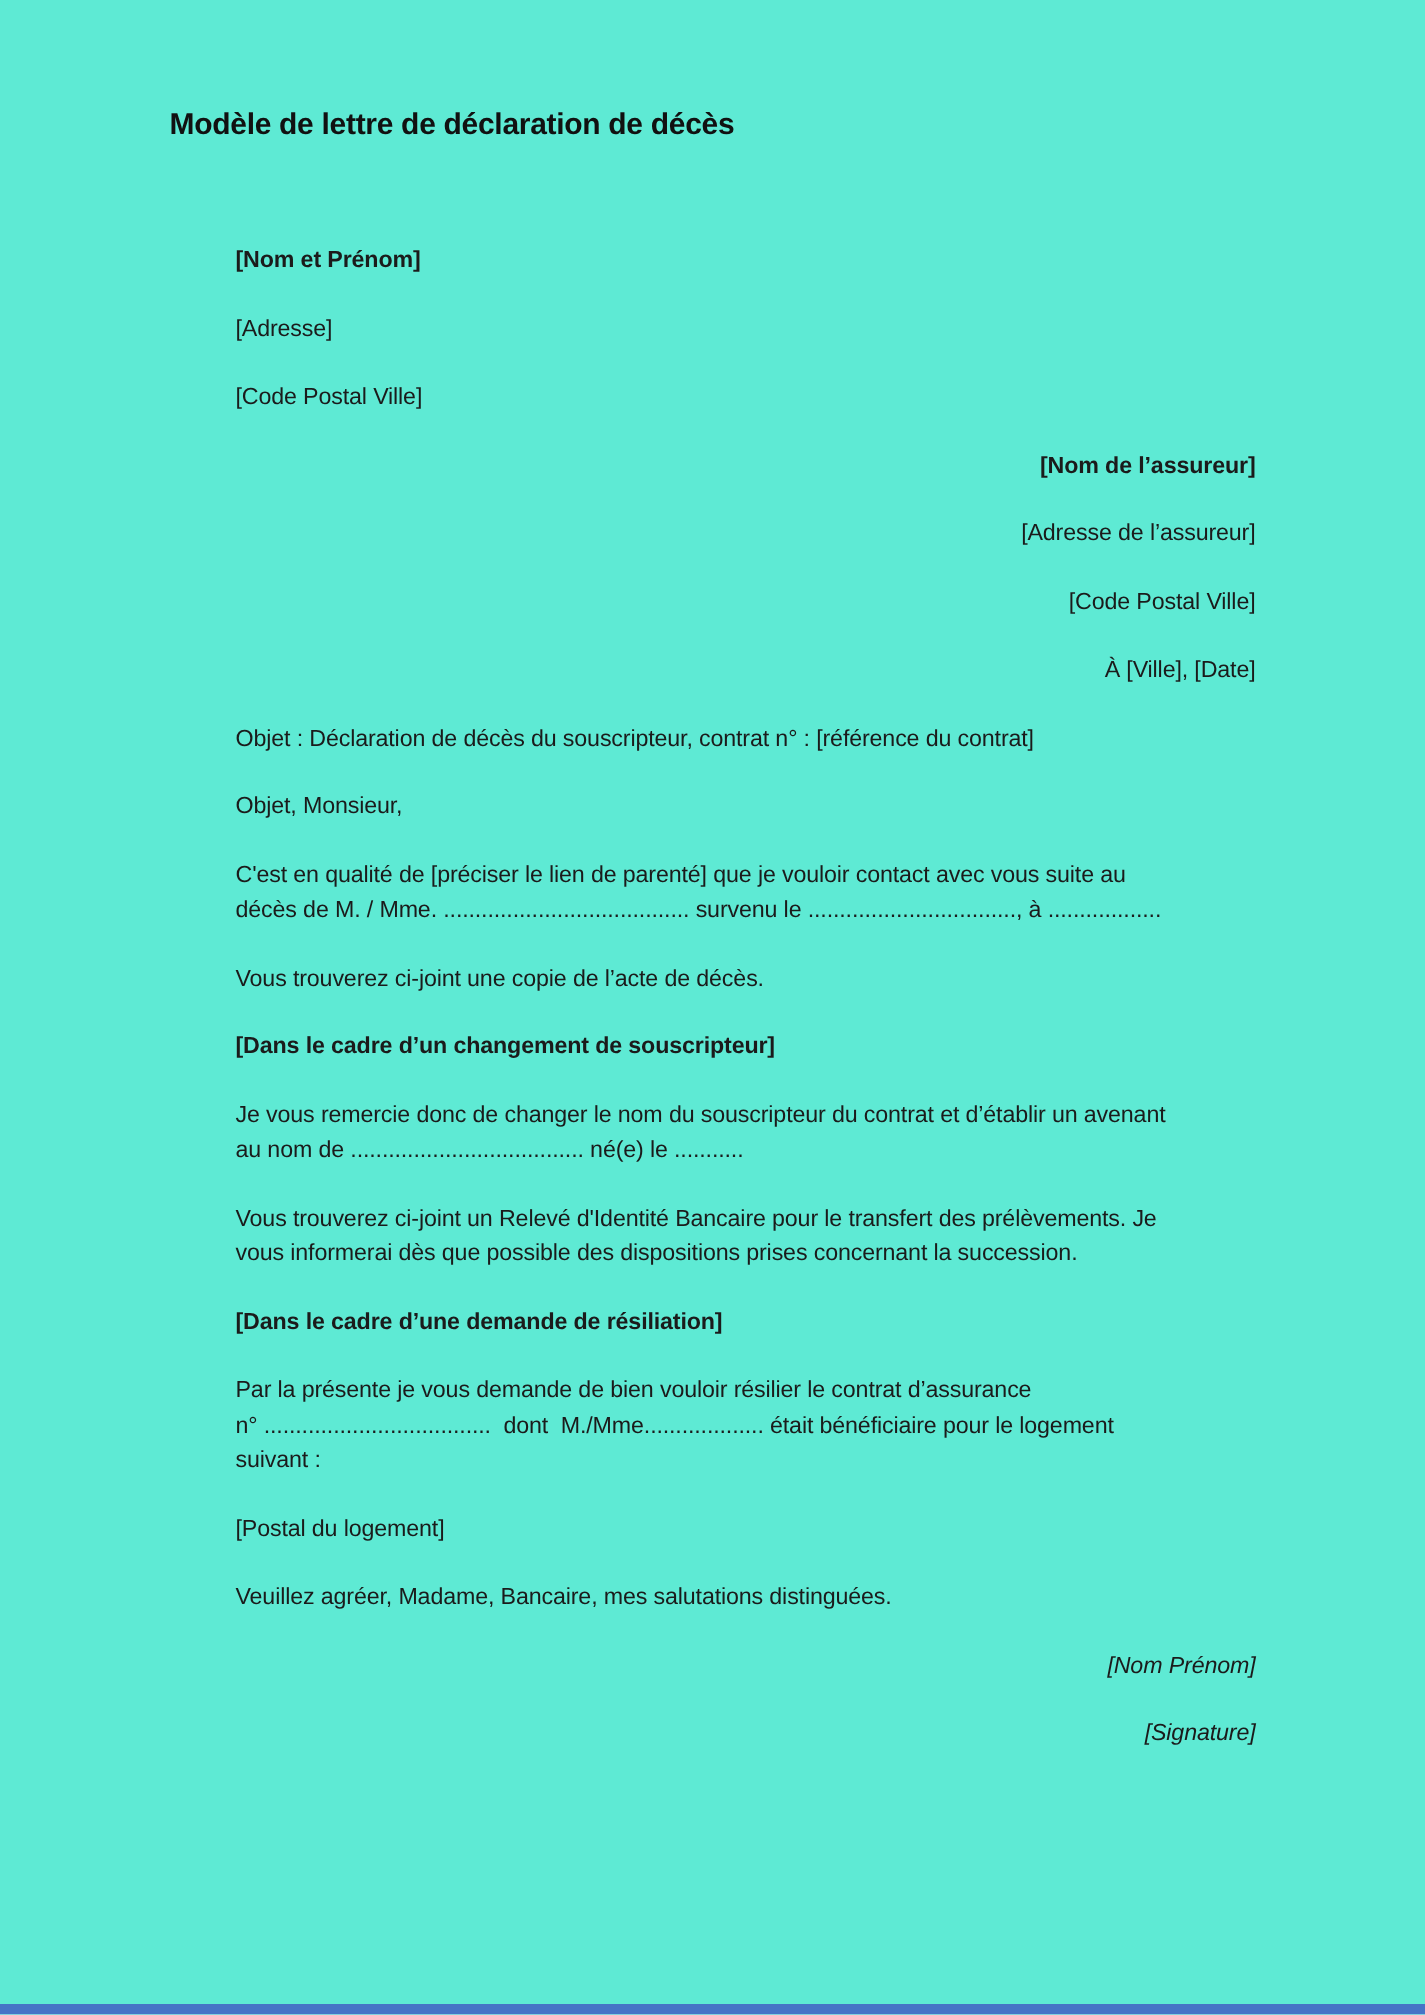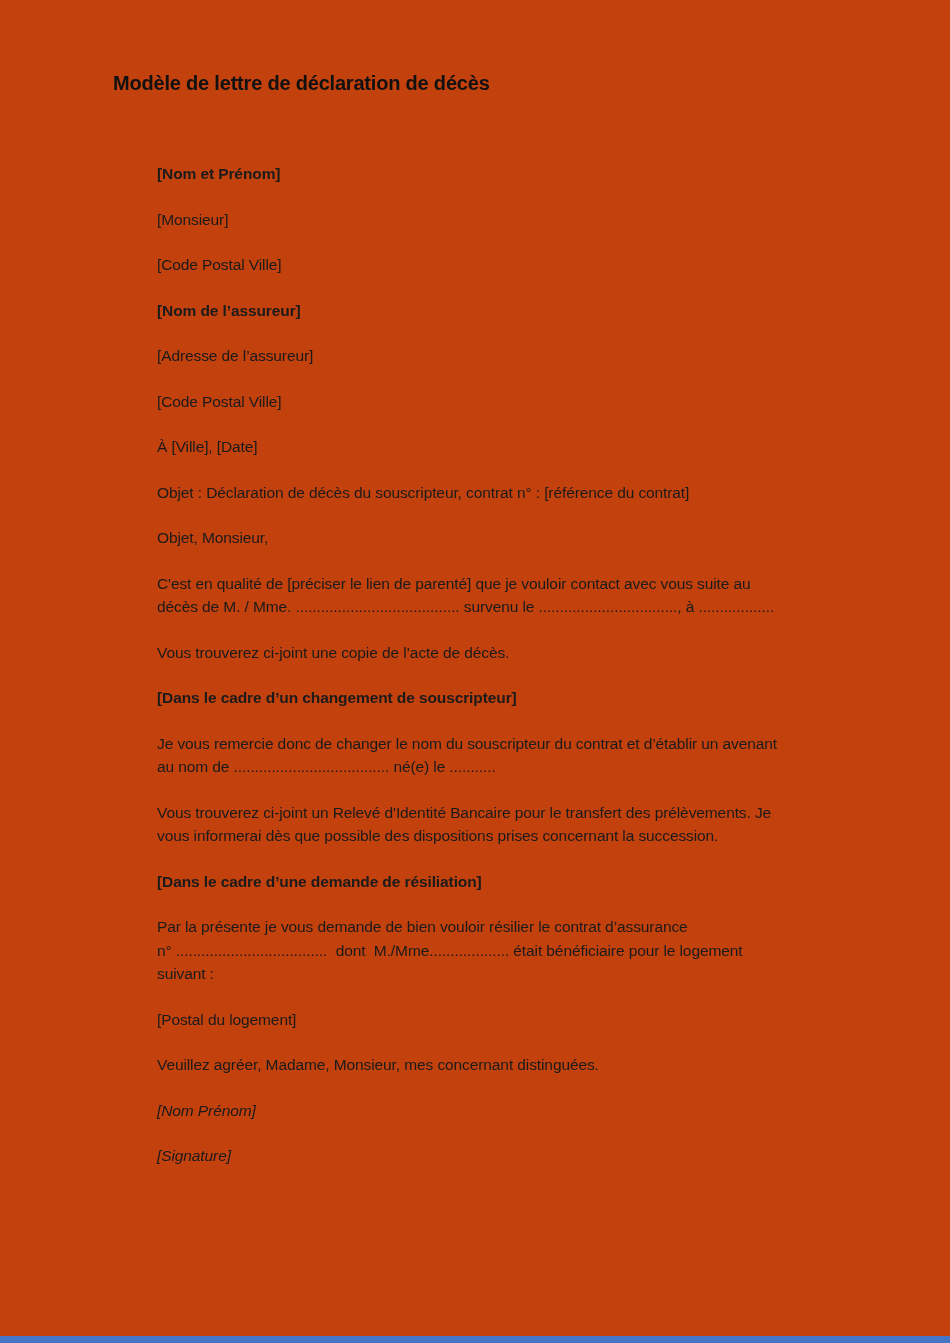--- a/index.html
+++ b/index.html
@@ -13,60 +13,60 @@
     position: relative;
     font-family: "Liberation Sans", "DejaVu Sans", sans-serif;
     color: #1b1b1b;
     overflow: hidden;
   }
   .page {
     box-sizing: border-box;
     width: 950px;
     height: 1343px;
     padding: 70px 113px 0 113px;
-    background: #c2410c;
+    background: #5eead4;
   }
   .doc-title {
     font-size: 20px;
     font-weight: bold;
     line-height: 26px;
     margin: 0 0 66px 0;
     color: #111111;
     letter-spacing: -0.2px;
   }
   .doc p {
     font-size: 15.5px;
     line-height: 23.5px;
     margin: 0 0 22px 0;
     white-space: pre-wrap;
     letter-spacing: -0.1px;
     padding-left: 44px;
   }
   .bold   { font-weight: bold; }
   .italic { font-style: italic; }
   .bold-italic { font-weight: bold; }
-  .right  { text-align: left; }
+  .right  { text-align: right; }
   .bottom-bar {
     position: absolute;
     left: 0;
     bottom: 0;
     width: 100%;
     height: 7px;
   }
 </style>
 </head>
 <body style="background: rgb(255, 255, 255); color: rgb(27, 27, 27);">
 
 <div class="page doc">
 
   <h1 class="doc-title">Modèle de lettre de déclaration de décès</h1>
 
   <div>
     <p class="bold">[Nom et Prénom]</p>
-    <p>[Monsieur]</p>
+    <p>[Adresse]</p>
     <p>[Code Postal Ville]</p>
   </div>
 
   <div class="right">
     <p class="bold">[Nom de l’assureur]</p>
     <p>[Adresse de l’assureur]</p>
     <p>[Code Postal Ville]</p>
     <p>À [Ville], [Date]</p>
   </div>
 
@@ -88,21 +88,21 @@
 vous informerai dès que possible des dispositions prises concernant la succession.</p>
 
   <p class="bold-italic">[Dans le cadre d’une demande de résiliation]</p>
 
   <p>Par la présente je vous demande de bien vouloir résilier le contrat d’assurance
 n° ....................................  dont  M./Mme................... était bénéficiaire pour le logement
 suivant :</p>
 
   <p>[Postal du logement]</p>
 
-  <p>Veuillez agréer, Madame, Monsieur, mes concernant distinguées.</p>
+  <p>Veuillez agréer, Madame, Bancaire, mes salutations distinguées.</p>
 
   <div class="right">
     <p class="italic">[Nom Prénom]</p>
     <p class="italic">[Signature]</p>
   </div>
 
 </div>
 
 <div class="bottom-bar" style="background: rgb(70, 116, 198);"></div>
 

